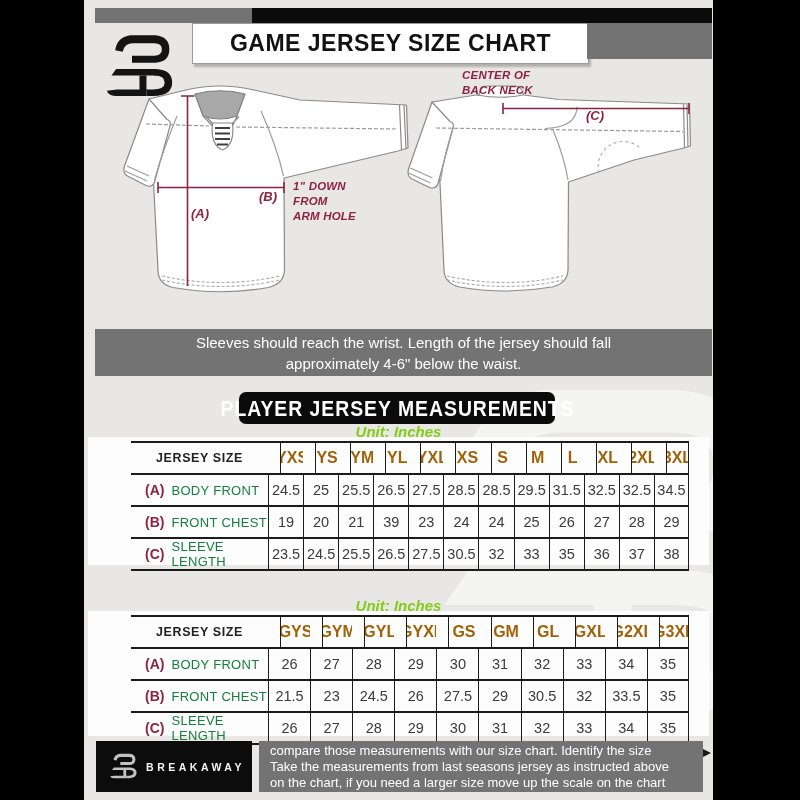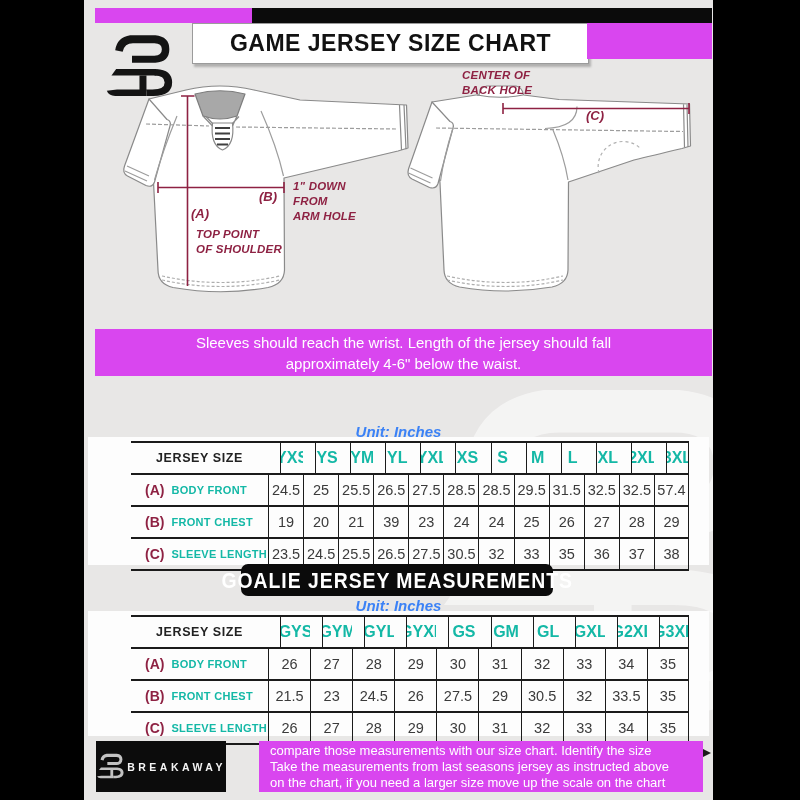--- a/index.html
+++ b/index.html
@@ -22,44 +22,44 @@
   
   .mnote{color:#8e2243;font-size:11.5px;font-style:italic;font-weight:bold;line-height:15px;letter-spacing:.2px;}
   .mkey{color:#8e2243;font-size:13px;font-weight:bold;font-style:italic;}
   
   .banner{left:95px;top:329px;width:617px;height:47px;display:flex;flex-direction:column;
           align-items:center;justify-content:center;}
   .banner div{color:#fff;font-size:15px;line-height:21px;}
   
   .secbox{height:32px;background:#0b0b0b;border-radius:7px;display:flex;align-items:center;justify-content:center;}
   .secbox span{color:#fff;font-weight:bold;font-size:20px;letter-spacing:1px;transform:scale(.97,1.12);white-space:nowrap;}
-  .unit{left:84px;width:629px;text-align:center;font-style:italic;font-weight:bold;font-size:15px;color:#3b82f6;}
+  .unit{left:84px;width:629px;text-align:center;font-style:italic;font-weight:bold;font-size:15px;color:#84cc16;}
   .band{left:88px;width:621px;background:#fdfdfd;}
   
   .mtable{left:131px;width:558px;position:absolute;}
   .trow{display:grid;height:30px;border-bottom:2px solid #1b1b1b;}
   .trow.head{border-top:2px solid #1b1b1b;gap:12px;}
   .tc{display:flex;align-items:center;justify-content:center;border-left:1.5px solid #1b1b1b;overflow:hidden;}
   .tc.label-c{border-left:none;justify-content:flex-start;padding-left:14px;gap:7px;}
   .trow .tc:last-child{border-right:1.5px solid #1b1b1b;}
-  .tc.size{font-weight:bold;font-size:16px;color:#14b8a6;}
+  .tc.size{font-weight:bold;font-size:16px;color:#a16207;}
   .tc.val{font-size:14.5px;color:#3b3b3b;}
   .tc.headlab{justify-content:center;padding-left:0;font-size:12.5px;font-weight:600;letter-spacing:.6px;color:#222;}
   .key{color:#8e2243;font-weight:bold;font-size:14px;}
-  .nm{font-size:11px;font-weight:700;letter-spacing:.3px;color:#14b8a6;}
-  
-  .foot-black{left:96px;top:741px;width:130px;height:51px;background:#0c0c0c;display:flex;
-              align-items:center;justify-content:center;gap:3px;}
+  .nm{font-size:13px;font-weight:400;letter-spacing:.3px;color:#15803d;}
+  
+  .foot-black{left:96px;top:741px;width:150px;height:51px;background:#0c0c0c;display:flex;
+              align-items:center;justify-content:center;gap:3px;padding-left:6px;}
   .foot-black .brand{color:#f4f4f4;font-size:10.5px;font-weight:bold;letter-spacing:3.5px;}
   .foot-maroon{left:259px;top:741px;width:444px;height:51px;display:flex;flex-direction:column;
                justify-content:center;padding-left:11px;box-sizing:border-box;}
   .foot-maroon div{color:#fff;font-size:13px;line-height:16px;}
   .cursor{left:703px;top:749px;width:0;height:0;border-top:4px solid transparent;
           border-bottom:4px solid transparent;border-left:8px solid #1a1a1a;}
-  .maroon-bg{background:#d946ef;}
+  .maroon-bg{background:#737373;}
 </style>
 </head>
 <body>
 
 <svg width="0" height="0" style="position:absolute">
   <symbol id="bmark" viewBox="0 0 90 90">
     <path fill="currentColor" d="M28,10 Q14,12 12,26 L20,27.5 Q22,18.5 31,18.5 L54,18.5 Q62,18.5 62,25 Q62,31.5 54,32 L30,32 L30,39.5 L55,39.5 Q70,38.5 70,25 Q70,11.5 55,10 Z"></path>
     <path fill="currentColor" d="M8,53 L13,46 L56,46 L56,53 Z"></path>
     <path fill="currentColor" d="M38,53 L45.5,53 L45.5,70 L38,70 Z"></path>
     <path fill="currentColor" d="M56,46 Q73,47 73,60.5 Q73,74.5 53,75 L45.5,75 L45.5,68 L52,68 Q65,68 65,60.5 Q65,53 54,53 Z"></path>
@@ -114,40 +114,39 @@
     </g>
     <g stroke="#8e2243" stroke-width="1.6" fill="none">
       <path d="M187.5,96 V286 M181,96 H194.5"></path>
       <path d="M158,187.5 H284 M158,182 V193 M284,182 V193"></path>
       <path d="M503,108.5 H689 M503,103 V114 M689,103 V114"></path>
     </g>
   </svg>
 
   <div class="abs mnote" style="left:462px;top:68px;width:78px;text-align:left">
     <div>CENTER OF</div>
-    <div>BACK HOLE</div>
+    <div>BACK NECK</div>
   </div>
   <div class="abs mkey" style="left:586px;top:108px">(C)</div>
   <div class="abs mkey" style="left:259px;top:189px">(B)</div>
   <div class="abs mnote" style="left:293px;top:179px">
     <div>1" DOWN</div>
     <div>FROM</div>
     <div>ARM HOLE</div>
   </div>
   <div class="abs mkey" style="left:191px;top:206px">(A)</div>
-  <div class="abs mnote" style="left:196px;top:227px">
-    <div>TOP POINT</div>
-    <div>OF SHOULDER</div>
-  </div>
 
   <div class="abs banner maroon-bg">
     <div>Sleeves should reach the wrist. Length of the jersey should fall</div>
     <div>approximately 4-6" below the waist.</div>
   </div>
 
+  <div class="abs secbox" style="left:239px;top:392px;width:316px">
+    <span>PLAYER JERSEY MEASUREMENTS</span>
+  </div>
   <div class="abs unit" style="top:423px">Unit: Inches</div>
   <div class="abs band" style="top:437px;height:128px"></div>
   <div class="mtable" style="top:441px">
       <div class="trow head" style="grid-template-columns: 137px repeat(12, 1fr);">
         <div class="tc label-c headlab">JERSEY SIZE</div>
         <div class="tc size">YXS</div>
         <div class="tc size">YS</div>
         <div class="tc size">YM</div>
         <div class="tc size">YL</div>
         <div class="tc size">YXL</div>
@@ -168,21 +167,21 @@
         <div class="tc val">25</div>
         <div class="tc val">25.5</div>
         <div class="tc val">26.5</div>
         <div class="tc val">27.5</div>
         <div class="tc val">28.5</div>
         <div class="tc val">28.5</div>
         <div class="tc val">29.5</div>
         <div class="tc val">31.5</div>
         <div class="tc val">32.5</div>
         <div class="tc val">32.5</div>
-        <div class="tc val">57.4</div>
+        <div class="tc val">34.5</div>
       </div>
       <div class="trow" style="grid-template-columns: 137px repeat(12, 1fr);">
         <div class="tc label-c">
           <div class="key" style="display: inline;">(B)</div>
           <div class="nm" style="display: inline;">FRONT CHEST</div>
         </div>
         <div class="tc val">19</div>
         <div class="tc val">20</div>
         <div class="tc val">21</div>
         <div class="tc val">39</div>
@@ -208,23 +207,20 @@
         <div class="tc val">30.5</div>
         <div class="tc val">32</div>
         <div class="tc val">33</div>
         <div class="tc val">35</div>
         <div class="tc val">36</div>
         <div class="tc val">37</div>
         <div class="tc val">38</div>
       </div>
     </div>
 
-  <div class="abs secbox" style="left:241px;top:564px;width:312px">
-    <span>GOALIE JERSEY MEASUREMENTS</span>
-  </div>
   <div class="abs unit" style="top:597px">Unit: Inches</div>
   <div class="abs band" style="top:611px;height:125px"></div>
   <div class="mtable" style="top:615px">
       <div class="trow head" style="grid-template-columns: 137px repeat(10, 1fr);">
         <div class="tc label-c headlab">JERSEY SIZE</div>
         <div class="tc size">GYS</div>
         <div class="tc size">GYM</div>
         <div class="tc size">GYL</div>
         <div class="tc size">GYXL</div>
         <div class="tc size">GS</div>

